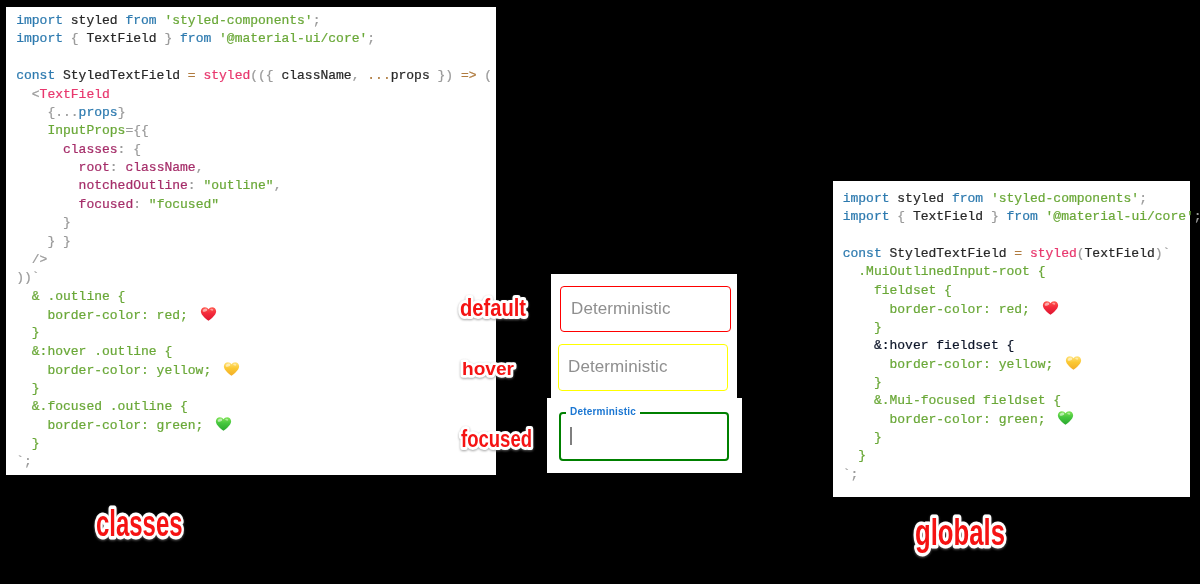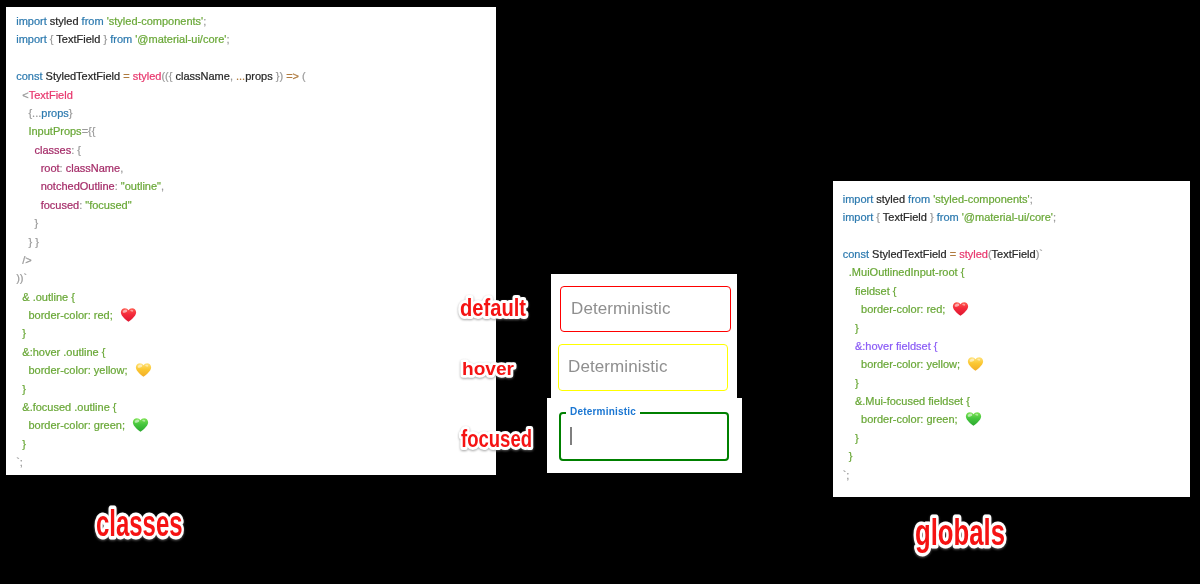--- a/index.html
+++ b/index.html
@@ -1,19 +1,19 @@
 <!DOCTYPE html>
 <html><head>
 <meta charset="utf-8">
 <style>
   html,body{margin:0;padding:0;background:#000;}
   #stage{position:relative;width:1200px;height:584px;background:#000;overflow:hidden;
          font-family:"Liberation Sans",sans-serif;}
   .panel{position:absolute;background:#ffffff;}
-  .code{position:absolute;font-family:Liberation Sans, sans-serif;font-size:11px;
+  .code{position:absolute;font-family:Liberation Mono, monospace;font-size:13px;
         line-height:18.39px;white-space:pre;color:#282828;}
   .code .line{height:18.39px;}
   .code span{-webkit-text-stroke:0.22px currentColor;}
   .heart{display:inline-block;width:17px;height:16px;vertical-align:-3.5px;margin-left:4px;}
   
   .tf{position:absolute;background:#fff;border-radius:4px;display:flex;align-items:center;box-sizing:border-box;}
   .tf .ph{font-family:"Liberation Sans",sans-serif;font-size:17px;color:#8f8f8f;letter-spacing:.1px;margin-top:-1px;}
   .tf-label{position:absolute;background:#fff;font-family:"Liberation Sans",sans-serif;
             font-size:10px;font-weight:bold;letter-spacing:.2px;padding:0 4px;z-index:3;}
   .caret{position:absolute;background:#7f7f7f;}
@@ -61,21 +61,21 @@
             <ellipse cx="7" cy="5.6" rx="3.4" ry="2" transform="rotate(-18 7 5.6)" fill="rgba(255,255,255,0.55)"></ellipse>
             <ellipse cx="16.6" cy="4.9" rx="2.2" ry="1.3" transform="rotate(14 16.6 4.9)" fill="rgba(255,255,255,0.45)"></ellipse>
           </svg></div><div class="line"><span style="color: rgb(106, 168, 56);">  }</span></div><div class="line"><span style="color: rgb(155, 155, 155);">`;</span></div></div>
   </div>
 
   <div class="panel" id="panel-right" style="left:833px;top:181px;width:357px;height:316px;">
     <div class="code" style="left:9.7px;top:8.9px;"><div class="line"><span style="color: rgb(45, 122, 175);">import</span><span style="color: rgb(40, 40, 40);"> styled </span><span style="color: rgb(45, 122, 175);">from</span><span style="color: rgb(106, 168, 56);"> 'styled-components'</span><span style="color: rgb(155, 155, 155);">;</span></div><div class="line"><span style="color: rgb(45, 122, 175);">import</span><span style="color: rgb(155, 155, 155);"> {</span><span style="color: rgb(40, 40, 40);"> TextField </span><span style="color: rgb(155, 155, 155);">}</span><span style="color: rgb(45, 122, 175);"> from</span><span style="color: rgb(106, 168, 56);"> '@material-ui/core'</span><span style="color: rgb(155, 155, 155);">;</span></div><div class="line"></div><div class="line"><span style="color: rgb(45, 122, 175);">const</span><span style="color: rgb(40, 40, 40);"> StyledTextField </span><span style="color: rgb(176, 124, 64);">=</span><span style="color: rgb(232, 56, 110);"> styled</span><span style="color: rgb(155, 155, 155);">(</span><span style="color: rgb(40, 40, 40);">TextField</span><span style="color: rgb(155, 155, 155);">)`</span></div><div class="line"><span style="color: rgb(106, 168, 56);">  .MuiOutlinedInput-root {</span></div><div class="line"><span style="color: rgb(106, 168, 56);">    fieldset {</span></div><div class="line"><span style="color: rgb(106, 168, 56);">      border-color: red; </span><svg class="heart" viewBox="0 0 24 22">
             <use href="#hp" fill="url(#grad-red)"></use>
             <ellipse cx="7" cy="5.6" rx="3.4" ry="2" transform="rotate(-18 7 5.6)" fill="rgba(255,255,255,0.55)"></ellipse>
             <ellipse cx="16.6" cy="4.9" rx="2.2" ry="1.3" transform="rotate(14 16.6 4.9)" fill="rgba(255,255,255,0.45)"></ellipse>
-          </svg></div><div class="line"><span style="color: rgb(106, 168, 56);">    }</span></div><div class="line"><span style="color: #8b5cf6;">    &amp;:hover fieldset {</span></div><div class="line"><span style="color: rgb(106, 168, 56);">      border-color: yellow; </span><svg class="heart" viewBox="0 0 24 22">
+          </svg></div><div class="line"><span style="color: rgb(106, 168, 56);">    }</span></div><div class="line"><span style="color: #0f172a;">    &amp;:hover fieldset {</span></div><div class="line"><span style="color: rgb(106, 168, 56);">      border-color: yellow; </span><svg class="heart" viewBox="0 0 24 22">
             <use href="#hp" fill="url(#grad-yellow)"></use>
             <ellipse cx="7" cy="5.6" rx="3.4" ry="2" transform="rotate(-18 7 5.6)" fill="rgba(255,255,255,0.55)"></ellipse>
             <ellipse cx="16.6" cy="4.9" rx="2.2" ry="1.3" transform="rotate(14 16.6 4.9)" fill="rgba(255,255,255,0.45)"></ellipse>
           </svg></div><div class="line"><span style="color: rgb(106, 168, 56);">    }</span></div><div class="line"><span style="color: rgb(106, 168, 56);">    &amp;.Mui-focused fieldset {</span></div><div class="line"><span style="color: rgb(106, 168, 56);">      border-color: green; </span><svg class="heart" viewBox="0 0 24 22">
             <use href="#hp" fill="url(#grad-green)"></use>
             <ellipse cx="7" cy="5.6" rx="3.4" ry="2" transform="rotate(-18 7 5.6)" fill="rgba(255,255,255,0.55)"></ellipse>
             <ellipse cx="16.6" cy="4.9" rx="2.2" ry="1.3" transform="rotate(14 16.6 4.9)" fill="rgba(255,255,255,0.45)"></ellipse>
           </svg></div><div class="line"><span style="color: rgb(106, 168, 56);">    }</span></div><div class="line"><span style="color: rgb(106, 168, 56);">  }</span></div><div class="line"><span style="color: rgb(155, 155, 155);">`;</span></div></div>
   </div>
 

